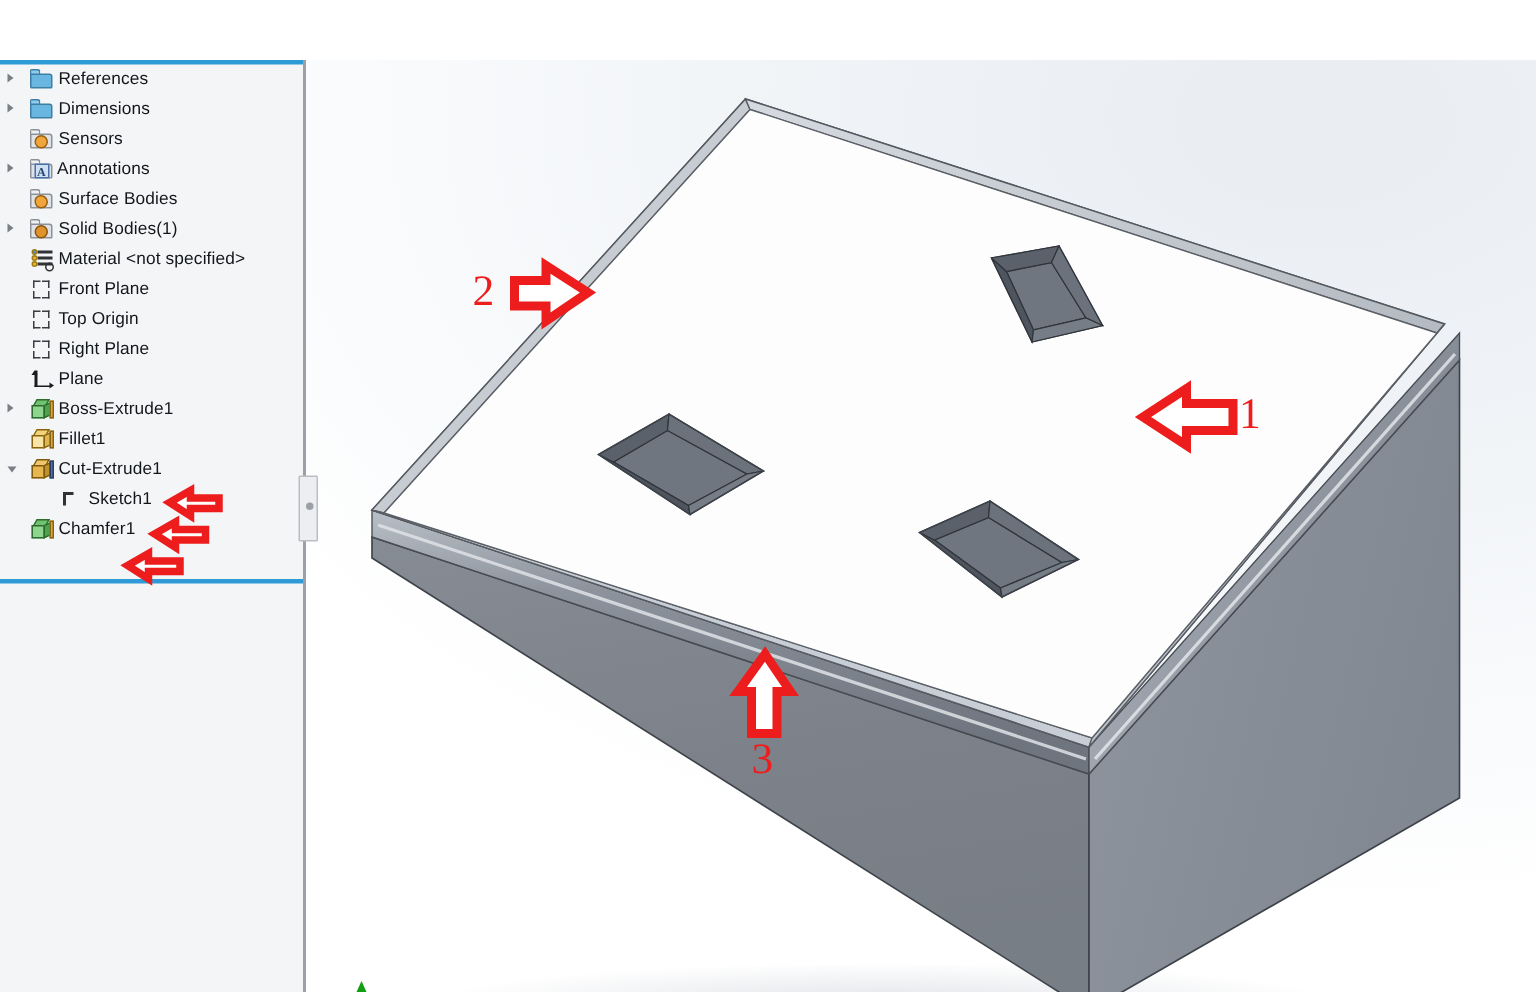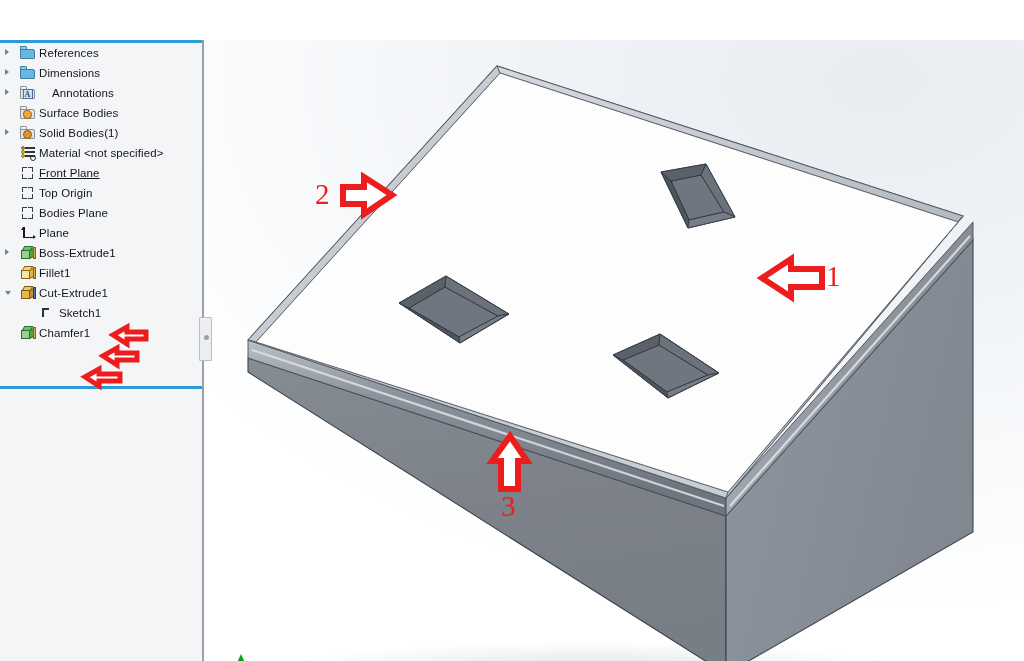--- a/index.html
+++ b/index.html
@@ -277,23 +277,27 @@
         </div>
         <div class="tree-row">
           <span class="twisty" style="left: 5px;"></span>
           <span class="t-icon" style="left: 20px;">
             <span class="ic-folder-tab"></span>
             <span class="ic-folder-body"></span>
           </span>
           <span class="t-label" style="left: 39px;">Dimensions</span>
         </div>
         <div class="tree-row">
+          <span class="t-icon" style="left: 20px;"><span class="ic-folder-grey"><span class="ic-folder-tab"></span><span class="ic-folder-body"></span></span><span class="ic-badge" style="background:#f0a63c;border:1px solid #9a5f0c;"></span></span>
+          <span class="t-label" style="left: 39px;">Sensors</span>
+        </div>
+        <div class="tree-row">
           <span class="twisty" style="left: 5px;"></span>
           <span class="t-icon" style="left: 20px;"><span class="ic-folder-grey"><span class="ic-folder-tab"></span><span class="ic-folder-body"></span></span><span class="ic-badge-sq">A</span></span>
-          <span class="t-label" style="left: 52px;">Annotations</span>
+          <span class="t-label" style="left: 38px;">Annotations</span>
         </div>
         <div class="tree-row">
           <span class="t-icon" style="left: 20px;"><span class="ic-folder-grey"><span class="ic-folder-tab"></span><span class="ic-folder-body"></span></span><span class="ic-badge" style="background:#f0a63c;border:1px solid #9a5f0c;border-radius:45% 55% 50% 50%;"></span></span>
           <span class="t-label" style="left: 39px;">Surface Bodies</span>
         </div>
         <div class="tree-row">
           <span class="twisty" style="left: 5px;"></span>
           <span class="t-icon" style="left: 20px;"><span class="ic-folder-grey"><span class="ic-folder-tab"></span><span class="ic-folder-body"></span></span><span class="ic-badge" style="background:#e0922c;border:1px solid #8a5609;"></span></span>
           <span class="t-label" style="left: 39px;">Solid Bodies(1)</span>
         </div>
@@ -303,21 +307,21 @@
         </div>
         <div class="tree-row">
           <span class="t-icon" style="left: 20px;">
             <span class="ic-plane">
               <i class="tl"></i>
               <i class="tr"></i>
               <i class="bl"></i>
               <i class="br"></i>
             </span>
           </span>
-          <span class="t-label" style="left: 39px; text-decoration: underline;">Front Plane</span>
+          <span class="t-label" style="left: 39px;">Front Plane</span>
         </div>
         <div class="tree-row">
           <span class="t-icon" style="left: 20px;">
             <span class="ic-plane">
               <i class="tl"></i>
               <i class="tr"></i>
               <i class="bl"></i>
               <i class="br"></i>
             </span>
           </span>
@@ -325,21 +329,21 @@
         </div>
         <div class="tree-row">
           <span class="t-icon" style="left: 20px;">
             <span class="ic-plane">
               <i class="tl"></i>
               <i class="tr"></i>
               <i class="bl"></i>
               <i class="br"></i>
             </span>
           </span>
-          <span class="t-label" style="left: 39px;">Bodies Plane</span>
+          <span class="t-label" style="left: 39px;">Right Plane</span>
         </div>
         <div class="tree-row">
           <span class="t-icon" style="left: 20px;"><span class="ic-origin"><i class="v"></i><i class="h"></i><i class="ar1"></i><i class="ar2"></i></span></span>
           <span class="t-label" style="left: 39px;">Plane</span>
         </div>
         <div class="tree-row">
           <span class="twisty" style="left: 5px;"></span>
           <span class="t-icon" style="left: 20px;">
             <span class="ic-cube">
               <i class="top"></i>

